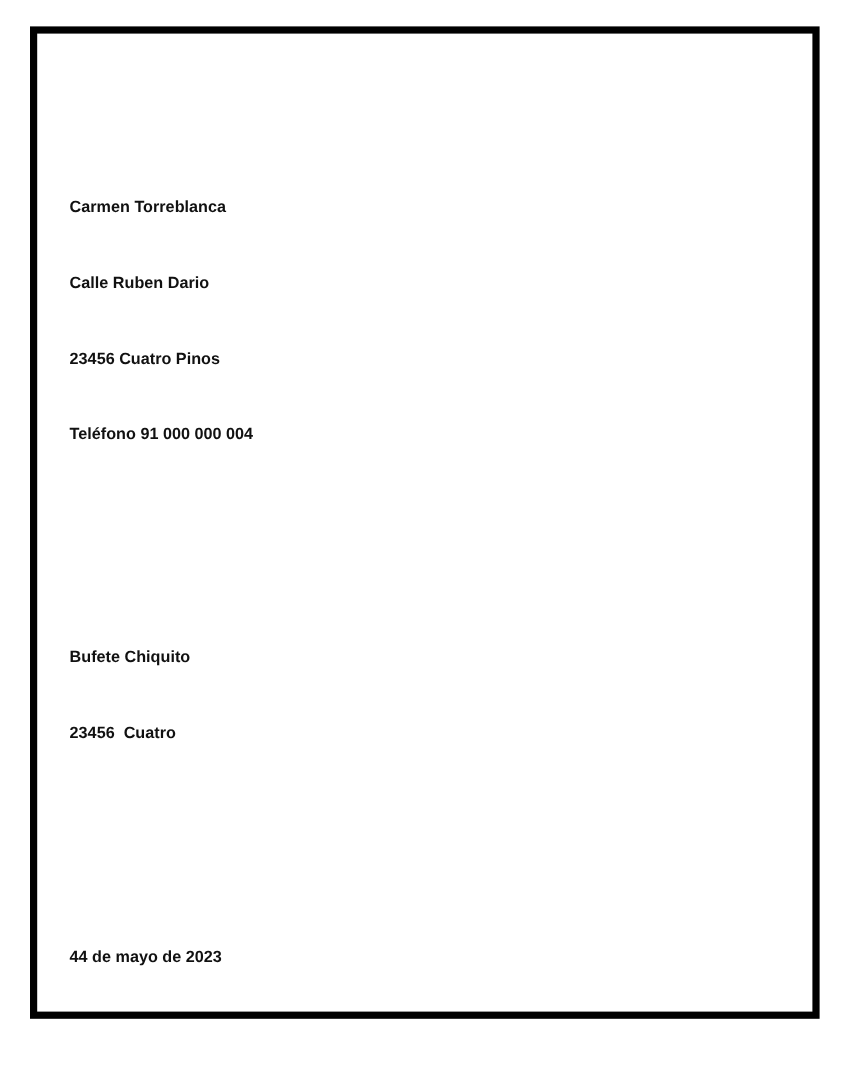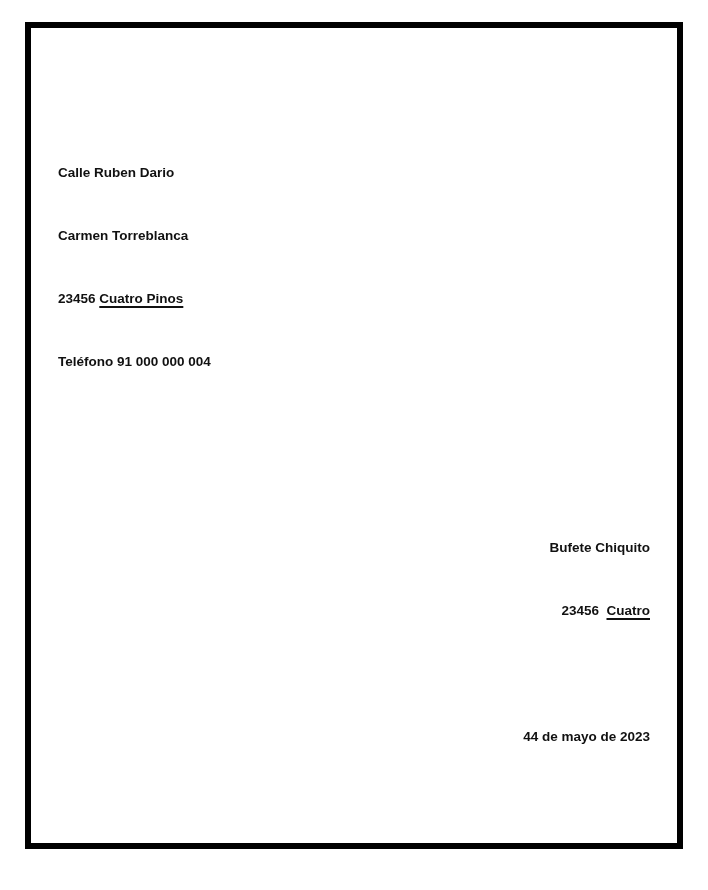--- a/index.html
+++ b/index.html
@@ -18,35 +18,35 @@
   }
   .content {
     position: absolute;
     left: 58px; top: 57px;
     width: 592px;
     font-size: 13.5px;
     line-height: 21px;
     white-space: pre;
   }
   .line { display: block; }
-  .u { text-decoration: underline; text-decoration-thickness: 1.5px; text-underline-offset: 3px; }
-  .right { text-align: right; }
+  .u { text-decoration-thickness: 1.5px; text-underline-offset: 3px; }
+  .right { text-align: left; }
   .recipient-block { margin-top: 18px; }
-  .date-line { }
+  .date-line { margin-top: 61px; }
 </style>
 </head>
 <body>
 
 <div class="frame"></div>
 
 <div class="content">
 
   <div class="sender-block">
+    <span class="line">Carmen Torreblanca</span>
     <span class="line">Calle Ruben Dario</span>
-    <span class="line">Carmen Torreblanca</span>
     <span class="line"><span>23456 </span><span class="u">Cuatro Pinos</span></span>
     <span class="line">Teléfono 91 000 000 004</span>
   </div>
 
   <div class="recipient-block right">
     <span class="line">Bufete Chiquito</span>
     <span class="line"><span>23456  </span><span class="u">Cuatro</span></span>
   </div>
 
   <div class="date-line right">44 de mayo de 2023</div>

